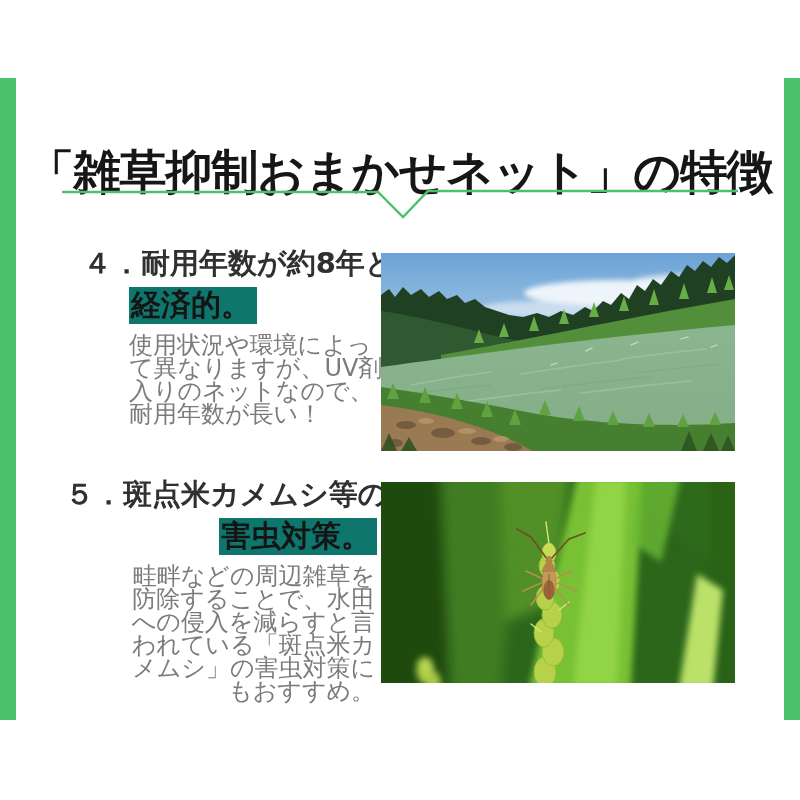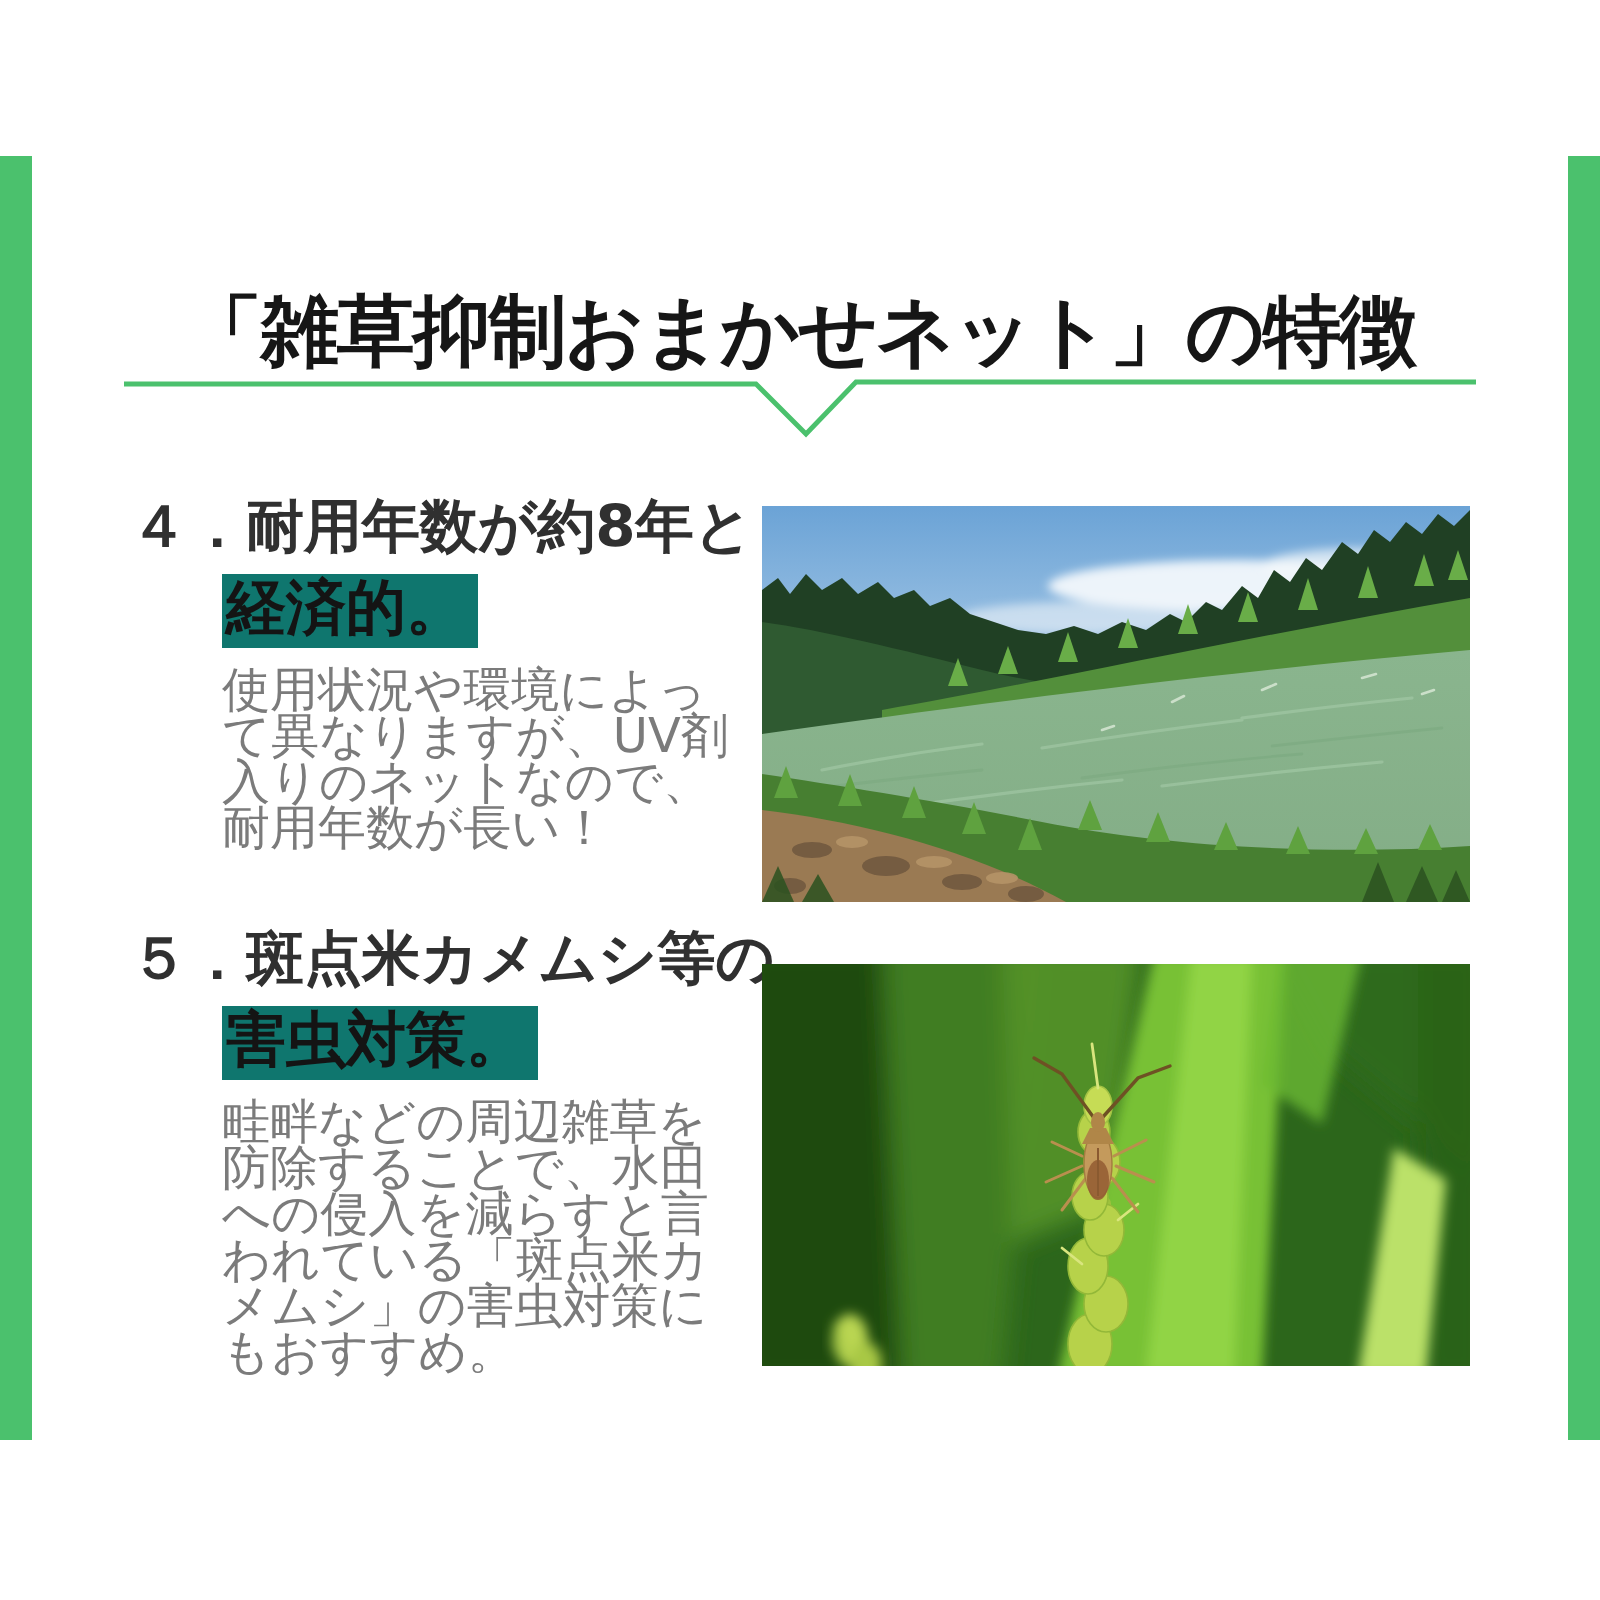--- a/index.html
+++ b/index.html
@@ -5,27 +5,27 @@
   html,body{margin:0;padding:0;background:#ffffff;}
   .page{
     position:relative;width:800px;height:800px;background:#ffffff;
     font-family:"DejaVu Sans",sans-serif;overflow:hidden;
   }
   .strip{position:absolute;top:78px;width:16px;height:642px;background:#4bc16d;}
   .strip.left{left:0;}
   .strip.right{right:0;}
   .title{
     position:absolute;top:112px;left:20px;right:20px;text-align:center;
-    font-size:39px;line-height:58px;font-weight:900;color:#161616;
+    font-size:47px;line-height:58px;font-weight:900;color:#161616;
     letter-spacing:-1px;white-space:nowrap;
   }
   .divider{position:absolute;left:62px;top:184px;width:676px;height:38px;}
   .sec{position:absolute;left:65px;width:312px;}
-  .sec.s4{top:246px;}
-  .sec.s5{top:462px;}
+  .sec.s4{top:246px;margin-left:18px;}
+  .sec.s5{top:477px;text-align:right;}
   .sec-headline{font-size:29px;line-height:34px;font-weight:600;color:#303030;white-space:nowrap;}
   .sec-num{display:inline-block;min-width:46px;}
   .hl-row{margin:7px 0 0 46px;}
   .hl{
     display:inline-block;background:#0f766e;color:#141414;
     font-size:30px;font-weight:900;line-height:1.05;padding:2px 6px 3px 2px;
   }
   .body-text{
     margin:10px 0 0 46px;width:264px;font-size:24px;line-height:23px;
     color:#7b7b7b;word-break:break-all;

